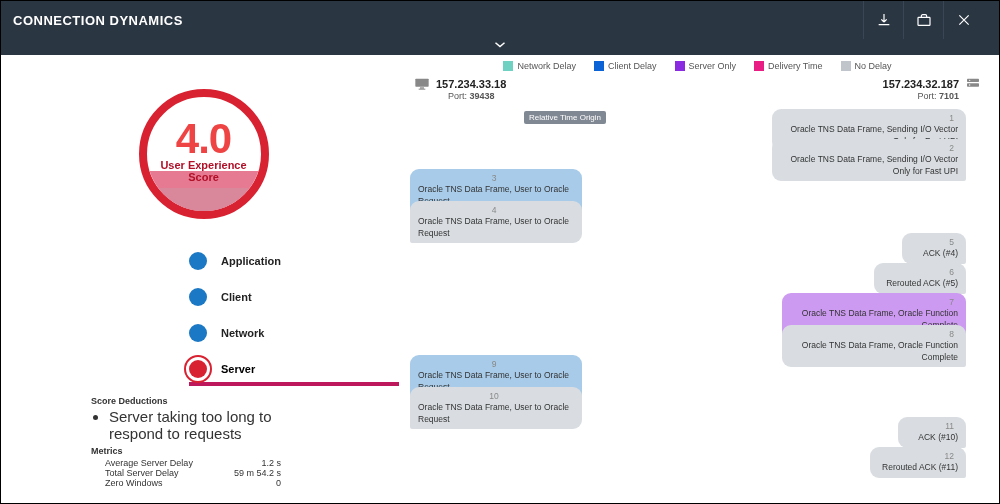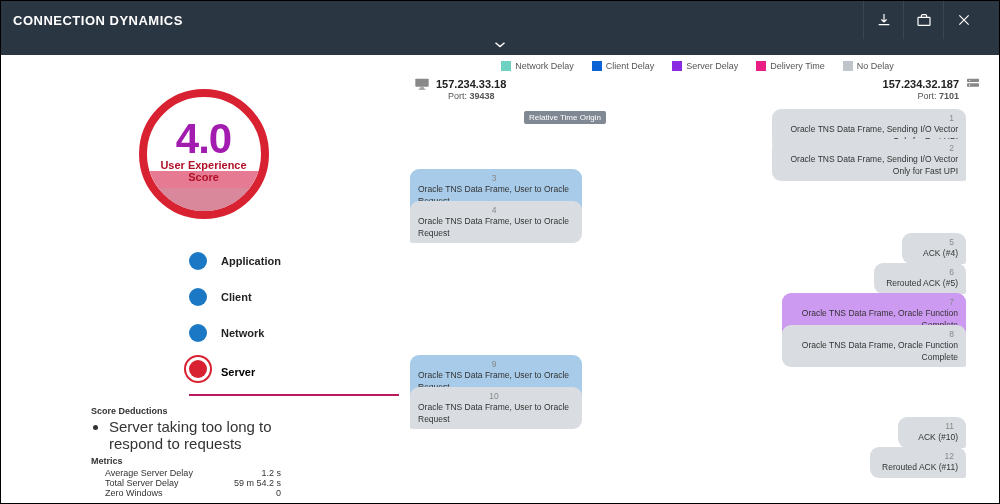--- a/index.html
+++ b/index.html
@@ -19,33 +19,33 @@
 
   
   .body { flex: 1; display: flex; overflow: hidden; }
   .left { width: 405px; padding: 10px 18px 0 18px; display: flex; flex-direction: column; align-items: center; }
   .right { flex: 1; padding: 4px 14px 10px 4px; display: flex; flex-direction: column; overflow: hidden; }
 
   
   .score-wrap { width: 130px; height: 130px; border-radius: 50%; border: 8px solid #d92231; margin-top: 24px; position: relative; overflow: hidden; background: #fff; }
   .score-fill { position: absolute; left: 0; right: 0; bottom: 0; height: 35%; background: #e67a92; }
   .score-fill2 { position: absolute; left: 0; right: 0; bottom: 0; height: 20%; background: #d9879a; }
-  .score-val { position: absolute; top: 18px; left: 0; right: 0; text-align: center; font-size: 42px; font-weight: 700; color: #a21caf; letter-spacing: -1px; }
+  .score-val { position: absolute; top: 18px; left: 0; right: 0; text-align: center; font-size: 42px; font-weight: 700; color: #ef4444; letter-spacing: -1px; }
   .score-label { position: absolute; top: 62px; left: 0; right: 0; text-align: center; font-size: 11px; color: #b01028; font-weight: 600; }
 
   
   .cats { width: 210px; margin-top: 24px; align-self: flex-start; margin-left: 170px; }
   .cat { display: flex; align-items: center; gap: 14px; padding: 9px 0; cursor: pointer; }
   .cat-dot { width: 18px; height: 18px; border-radius: 50%; }
   .cat-dot.blue { background: #1b78c4; }
   .cat-dot.active { width: 18px; height: 18px; border-radius: 50%; background: #d92231; position: relative; }
   .cat-dot.active::before { content: ""; position: absolute; inset: -5px; border: 2px solid #d92231; border-radius: 50%; }
   .cat-label { font-size: 11px; font-weight: 700; color: #222; }
   .cat.active .cat-label { color: #000; }
-  .cat.active { border-bottom: 2px solid #be185d; padding-bottom: 16px; align-items: flex-end; }
+  .cat.active { border-bottom: 4px solid #be185d; padding-bottom: 4px; }
 
   
   .ded { width: 210px; align-self: flex-start; margin-left: 72px; font-size: 9px; color: #333; margin-top: 6px; }
   .ded-h { font-weight: 700; margin: 4px 0 2px 0; }
   .ded ul { list-style: disc; margin-left: 18px; }
   .ded li { font-size: 15px; }
   .metrics-row { display: flex; justify-content: space-between; padding-left: 14px; padding-right: 20px; }
   .metrics-row span:first-child { font-size: 9px; }
   .metrics-row span:last-child { font-size: 9px; }
 
@@ -164,21 +164,21 @@
           <div class="legend-item">
             <span class="sw" style="background:#6fd1c2"></span>
             <span>Network Delay</span>
           </div>
           <div class="legend-item">
             <span class="sw" style="background:#0b63d6"></span>
             <span>Client Delay</span>
           </div>
           <div class="legend-item">
             <span class="sw" style="background:#8a2be2"></span>
-            <span>Server Delay</span>
+            <span>Server Only</span>
           </div>
           <div class="legend-item">
             <span class="sw" style="background:#e91e85"></span>
             <span>Delivery Time</span>
           </div>
           <div class="legend-item">
             <span class="sw" style="background:#bfc5cb"></span>
             <span>No Delay</span>
           </div>
         </div>

